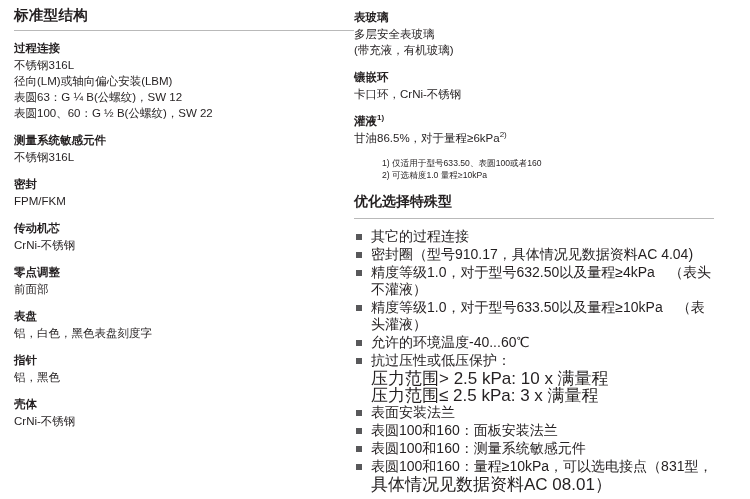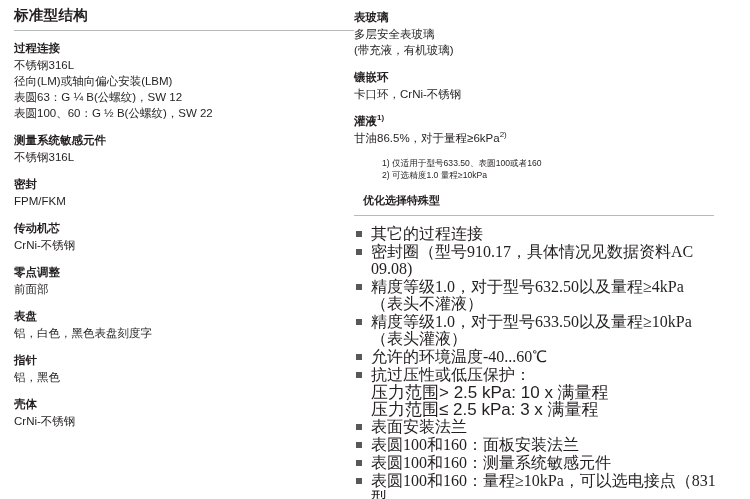--- a/index.html
+++ b/index.html
@@ -76,38 +76,37 @@
     margin-bottom: 12px;
     margin-left: 28px;
   }
   .footnote {
     font-size: 8.6px;
     line-height: 12px;
     color: #231f20;
     margin: 0;
   }
   .sub-title {
-    font-size: 11px;
+    font-size: 14px;
     font-weight: bold;
     color: #231f20;
-    margin: 10px 0 7px 9px;
+    margin: 10px 0 7px 0;
   }
   .bullet-list {
     list-style: none;
     margin: 0;
     padding: 0;
   }
   .bullet-item {
     position: relative;
     padding-left: 17px;
-    font-size: 16px;
+    font-size: 14px;
     line-height: 17px;
     margin: 0 0 1px 0;
     color: #231f20;
-    font-family: Liberation Serif, serif;
   }
   .bullet-item::before {
     content: "";
     position: absolute;
     left: 2px;
     top: 6px;
     width: 6px;
     height: 6px;
     background: #58585a;
   }
@@ -196,21 +195,21 @@
     <div class="footnotes">
       <p class="footnote">1) 仅适用于型号633.50、表圆100或者160</p>
       <p class="footnote">2) 可选精度1.0 量程≥10kPa</p>
     </div>
 
     <h2 class="sub-title">优化选择特殊型</h2>
     <hr class="rule rule-right">
 
     <ul class="bullet-list">
       <li class="bullet-item">其它的过程连接</li>
-      <li class="bullet-item">密封圈（型号910.17，具体情况见数据资料AC 09.08)</li>
+      <li class="bullet-item">密封圈（型号910.17，具体情况见数据资料AC 4.04)</li>
       <li class="bullet-item">精度等级1.0，对于型号632.50以及量程≥4kPa　（表头不灌液）</li>
       <li class="bullet-item">精度等级1.0，对于型号633.50以及量程≥10kPa　（表头灌液）</li>
       <li class="bullet-item">允许的环境温度-40...60℃</li>
       <li class="bullet-item">抗过压性或低压保护：</li>
       <div class="bullet-sub">压力范围&gt; 2.5 kPa: 10 x 满量程</div>
       <div class="bullet-sub">压力范围≤ 2.5 kPa: 3 x 满量程</div>
       <li class="bullet-item">表面安装法兰</li>
       <li class="bullet-item">表圆100和160：面板安装法兰</li>
       <li class="bullet-item">表圆100和160：测量系统敏感元件</li>
       <li class="bullet-item">表圆100和160：量程≥10kPa，可以选电接点（831型，</li>

